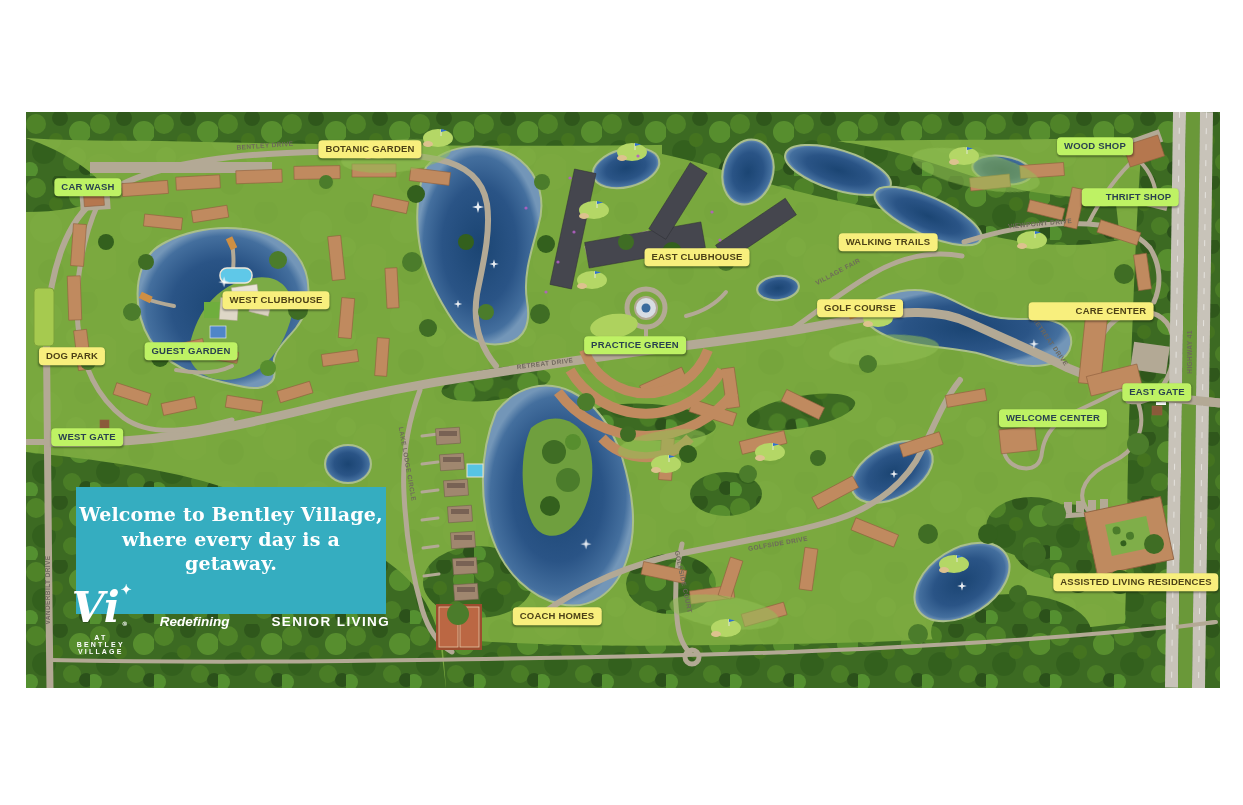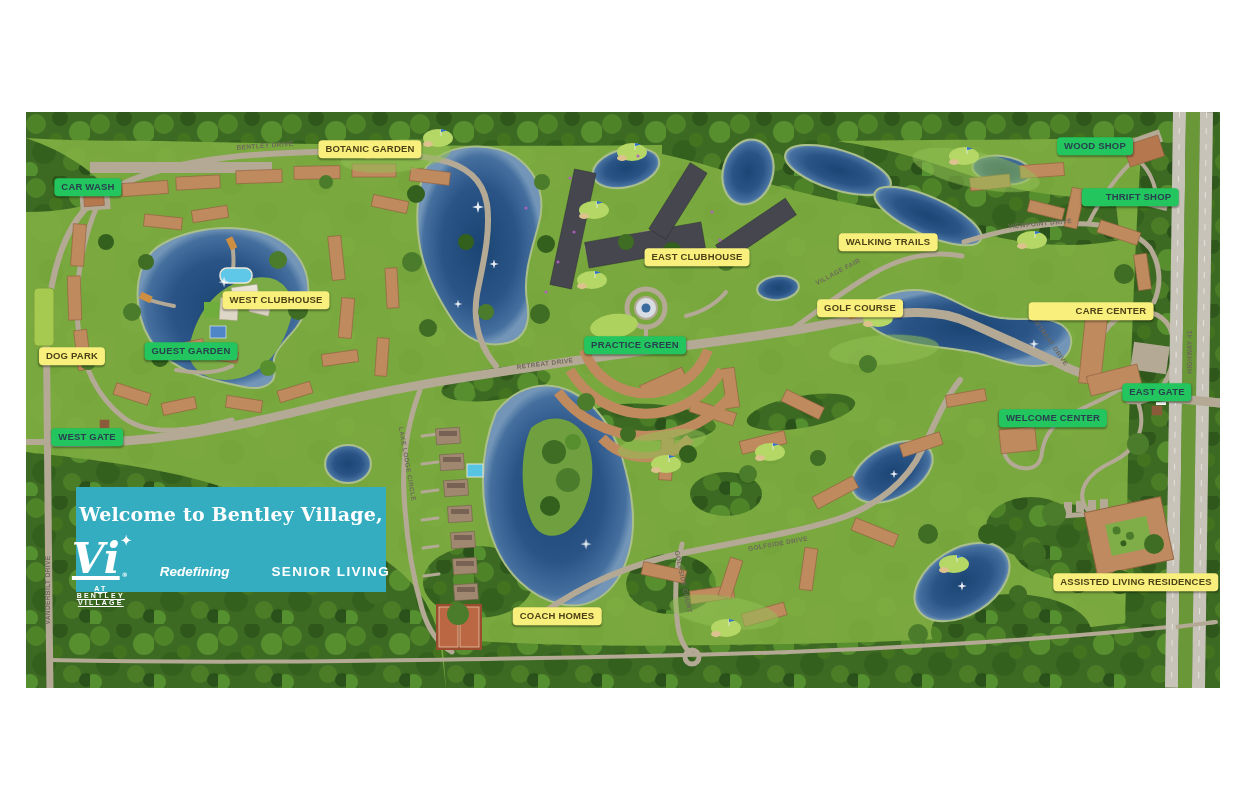--- a/index.html
+++ b/index.html
@@ -7,34 +7,34 @@
          font-family:"Liberation Sans",sans-serif;}
   .map{position:absolute;left:26px;top:112px;width:1194px;height:576px;overflow:hidden;background:#79a83e;}
   .map svg{position:absolute;left:0;top:0;}
 
   
   .labels-layer{position:absolute;inset:0;z-index:5;}
   .place-label{position:absolute;transform:translate(-50%,-50%);padding:4px 7px;border-radius:4px;
       font:bold 9.5px/1 "Liberation Sans",sans-serif;letter-spacing:.2px;white-space:nowrap;
       box-shadow:0 1px 2px rgba(0,0,0,.35);}
   .place-label.yellow{background:#f8ef7d;color:#4c4116;}
-  .place-label.blue{background:#22c55e;color:#29414f;}
+  .place-label.blue{background:#bef264;color:#29414f;}
 
   
   .roads-layer{position:absolute;inset:0;z-index:3;}
   .road-label{position:absolute;transform:translate(-50%,-50%);font:bold 6.5px/1 "Liberation Sans",sans-serif;
       color:#6e675c;letter-spacing:.4px;white-space:nowrap;opacity:.95;}
 
   
-  .banner{position:absolute;left:50px;top:375px;width:310px;height:105px;background:#35adc0;
+  .banner{position:absolute;left:50px;top:375px;width:310px;height:127px;background:#35adc0;
       color:#fff;text-align:center;z-index:8;}
   .banner-headline{padding-top:15px;font-family:"DejaVu Serif",serif;font-weight:bold;
       font-size:19px;line-height:1.3;letter-spacing:.2px;}
   .banner-bottom{display:flex;align-items:center;justify-content:center;gap:15px;margin-top:11px;}
-  .logo{display:flex;flex-direction:column;align-items:center;text-decoration:underline;}
+  .logo{display:flex;flex-direction:column;align-items:center;}
   .logo-mark{position:relative;font-family:"DejaVu Serif",serif;font-style:italic;font-weight:bold;
       font-size:42px;line-height:1;padding-right:10px;}
   .logo-mark .star{position:absolute;top:-4px;right:-2px;font-size:13px;font-style:normal;}
   .logo-mark .reg{position:absolute;bottom:2px;right:2px;font-size:6px;font-style:normal;}
   .logo-sub{margin-top:5px;font:bold 7px "Liberation Sans",sans-serif;letter-spacing:2.2px;}
   .divider{width:1px;height:58px;background:rgba(255,255,255,.9);}
   .tagline{font-size:13.5px;white-space:nowrap;}
   .tagline .redef{font-style:italic;font-weight:bold;margin-right:5px;}
   .tagline .senior{font-weight:bold;letter-spacing:1.4px;margin-left:37px;}
 </style>
@@ -481,20 +481,21 @@
         <div class="place-label blue" style="left: 1131px; top: 280px;">EAST GATE</div>
         <div class="place-label blue" style="left: 1027px; top: 306px;">WELCOME CENTER</div>
         <div class="place-label blue" style="left: 61px; top: 325px;">WEST GATE</div>
         <div class="place-label yellow" style="left: 1110px; top: 470px;">ASSISTED LIVING RESIDENCES</div>
         <div class="place-label yellow" style="left: 531px; top: 504px;">COACH HOMES</div>
       </div>
 
     <div class="banner">
       <div class="banner-headline">
         <div>Welcome to Bentley Village,</div>
+        <div>where every day is a getaway.</div>
       </div>
       <div class="banner-bottom">
         <div class="logo">
           <div class="logo-mark">
             <span>Vi</span>
             <span class="star">✦</span>
             <span class="reg">®</span>
           </div>
           <div class="logo-sub">AT BENTLEY VILLAGE</div>
         </div>

